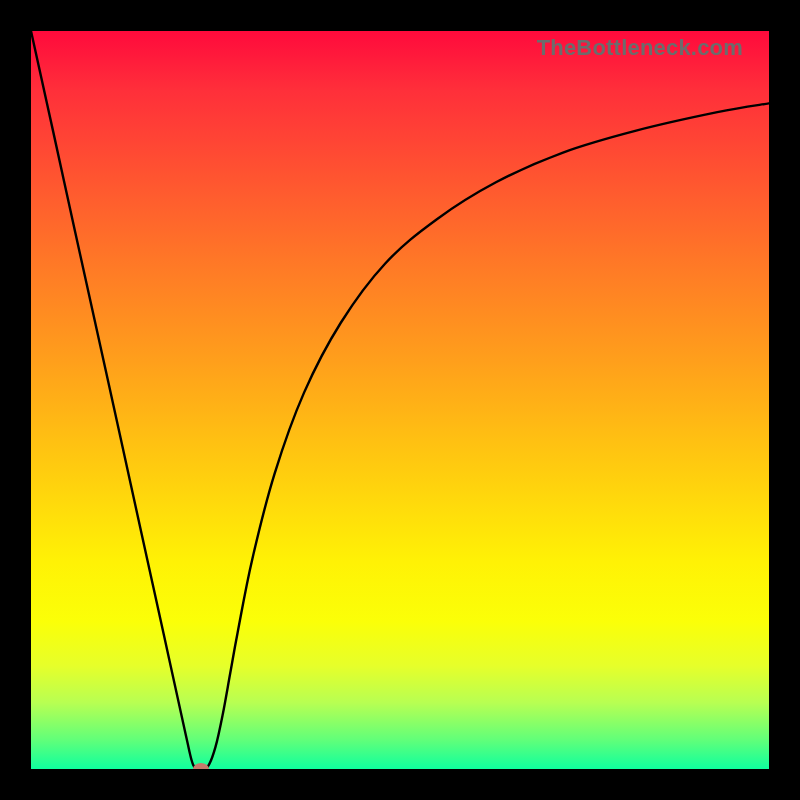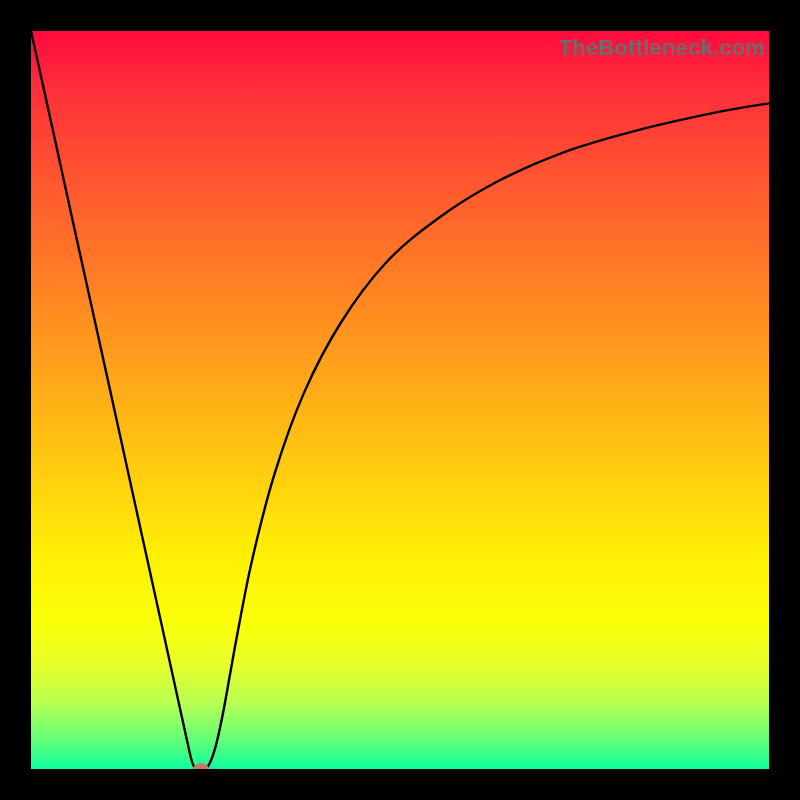--- a/index.html
+++ b/index.html
@@ -36,21 +36,21 @@
       #fbff08 80%,
       #e6ff2a 86%,
       #b8ff52 91%,
       #62ff79 96%,
       #0fff9e 100%
     );
   }
   .watermark {
     position: absolute;
     top: 4px;
-    right: 4px;
+    right: 26px;
     font-size: 22px;
     font-weight: 600;
     color: #6c6c6c;
     letter-spacing: 0.2px;
     user-select: none;
   }
   svg.curve {
     position: absolute;
     inset: 0;
     width: 738px;

